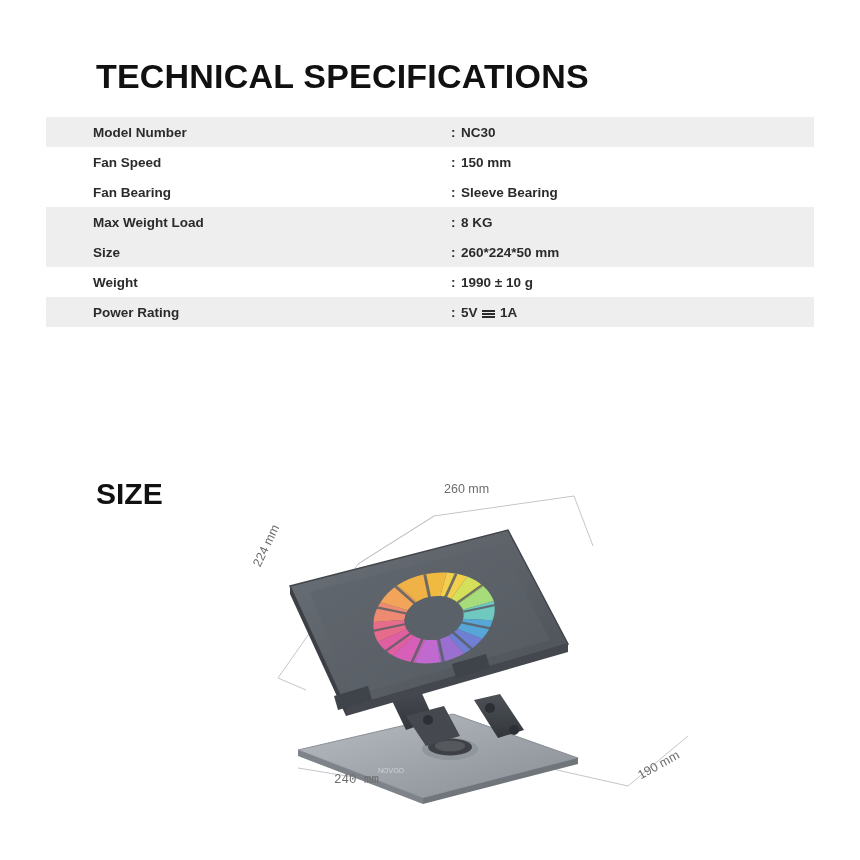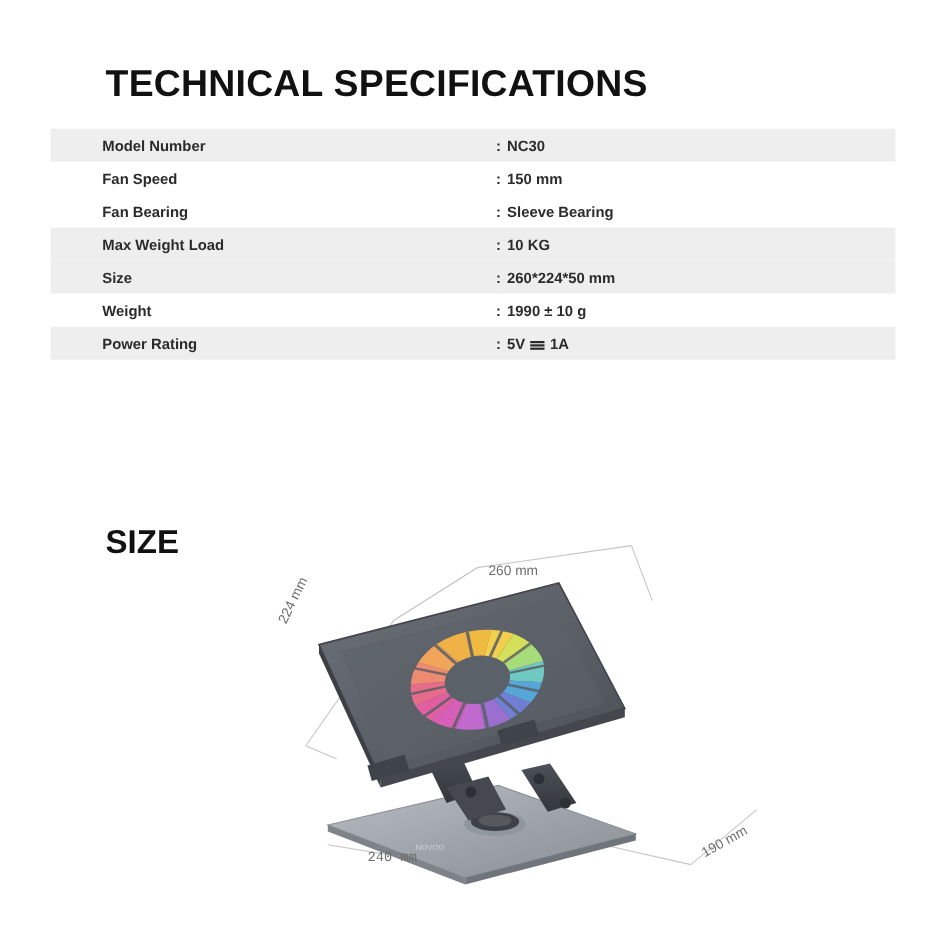--- a/index.html
+++ b/index.html
@@ -103,21 +103,21 @@
     top: 468px;
     width: 560px;
     height: 350px;
   }
   .dim-label {
     position: absolute;
     font-size: 12.5px;
     color: #6d6d6d;
     white-space: nowrap;
   }
-  #dim-260 { left: 206px; top: 44px; }
+  #dim-260 { left: 206px; top: 14px; }
   #dim-240 { left: 96px; top: 305px; font-family: Liberation Mono, monospace; }
   #dim-190 { left: 398px; top: 290px; transform: rotate(-29deg); }
   #dim-224 { left: 12px; top: 95px; transform: rotate(-64deg); transform-origin: left top; }
 </style>
 </head>
 <body>
 
 <div class="page">
 
   <div class="spec-title">TECHNICAL SPECIFICATIONS</div>
@@ -131,21 +131,21 @@
       <tr>
         <td class="label">Fan Speed</td>
         <td class="value"><span class="colon">:</span><span>150 mm</span></td>
       </tr>
       <tr>
         <td class="label">Fan Bearing</td>
         <td class="value"><span class="colon">:</span><span>Sleeve Bearing</span></td>
       </tr>
       <tr class="alt">
         <td class="label">Max Weight Load</td>
-        <td class="value"><span class="colon">:</span><span>10 KG</span></td>
+        <td class="value"><span class="colon">:</span><span>8 KG</span></td>
       </tr>
       <tr class="alt">
         <td class="label">Size</td>
         <td class="value"><span class="colon">:</span><span>260*224*50 mm</span></td>
       </tr>
       <tr>
         <td class="label">Weight</td>
         <td class="value"><span class="colon">:</span><span>1990 ± 10 g</span></td>
       </tr>
       <tr class="alt">

